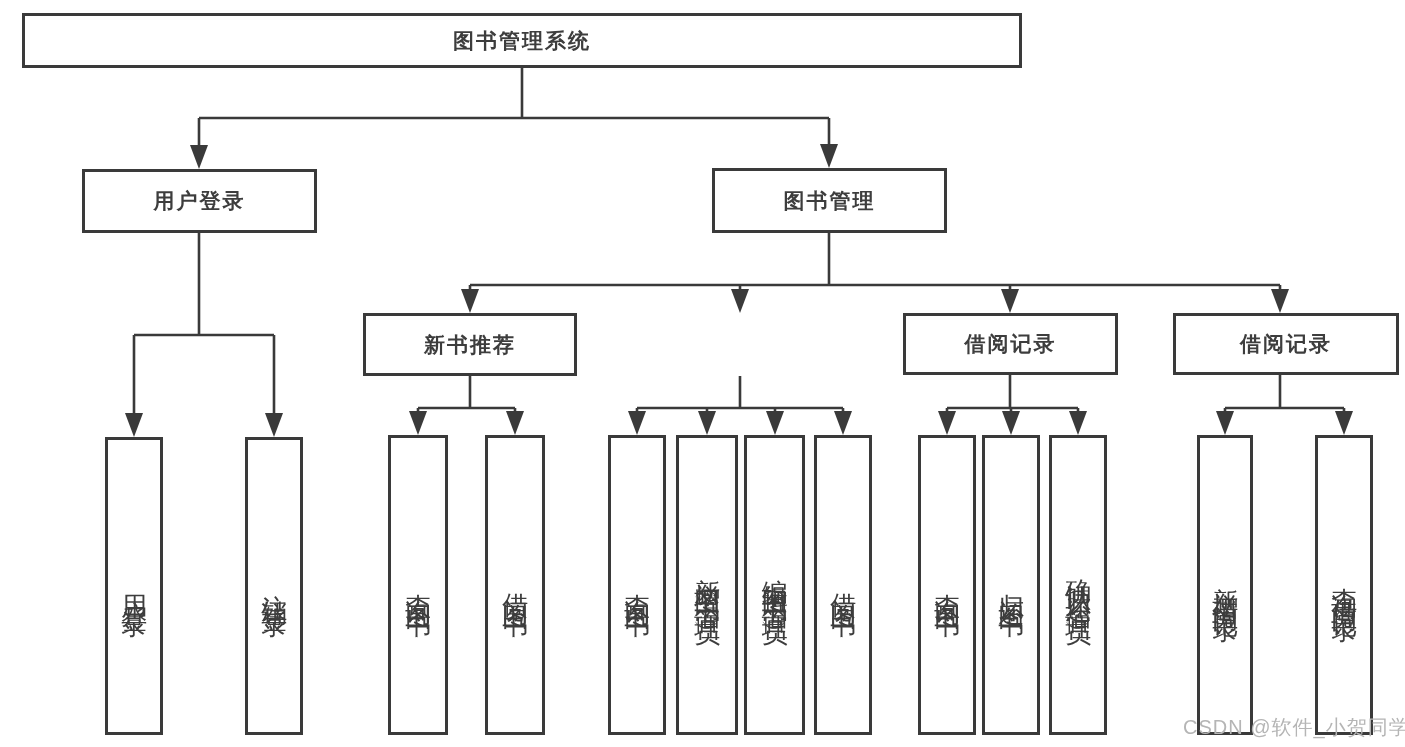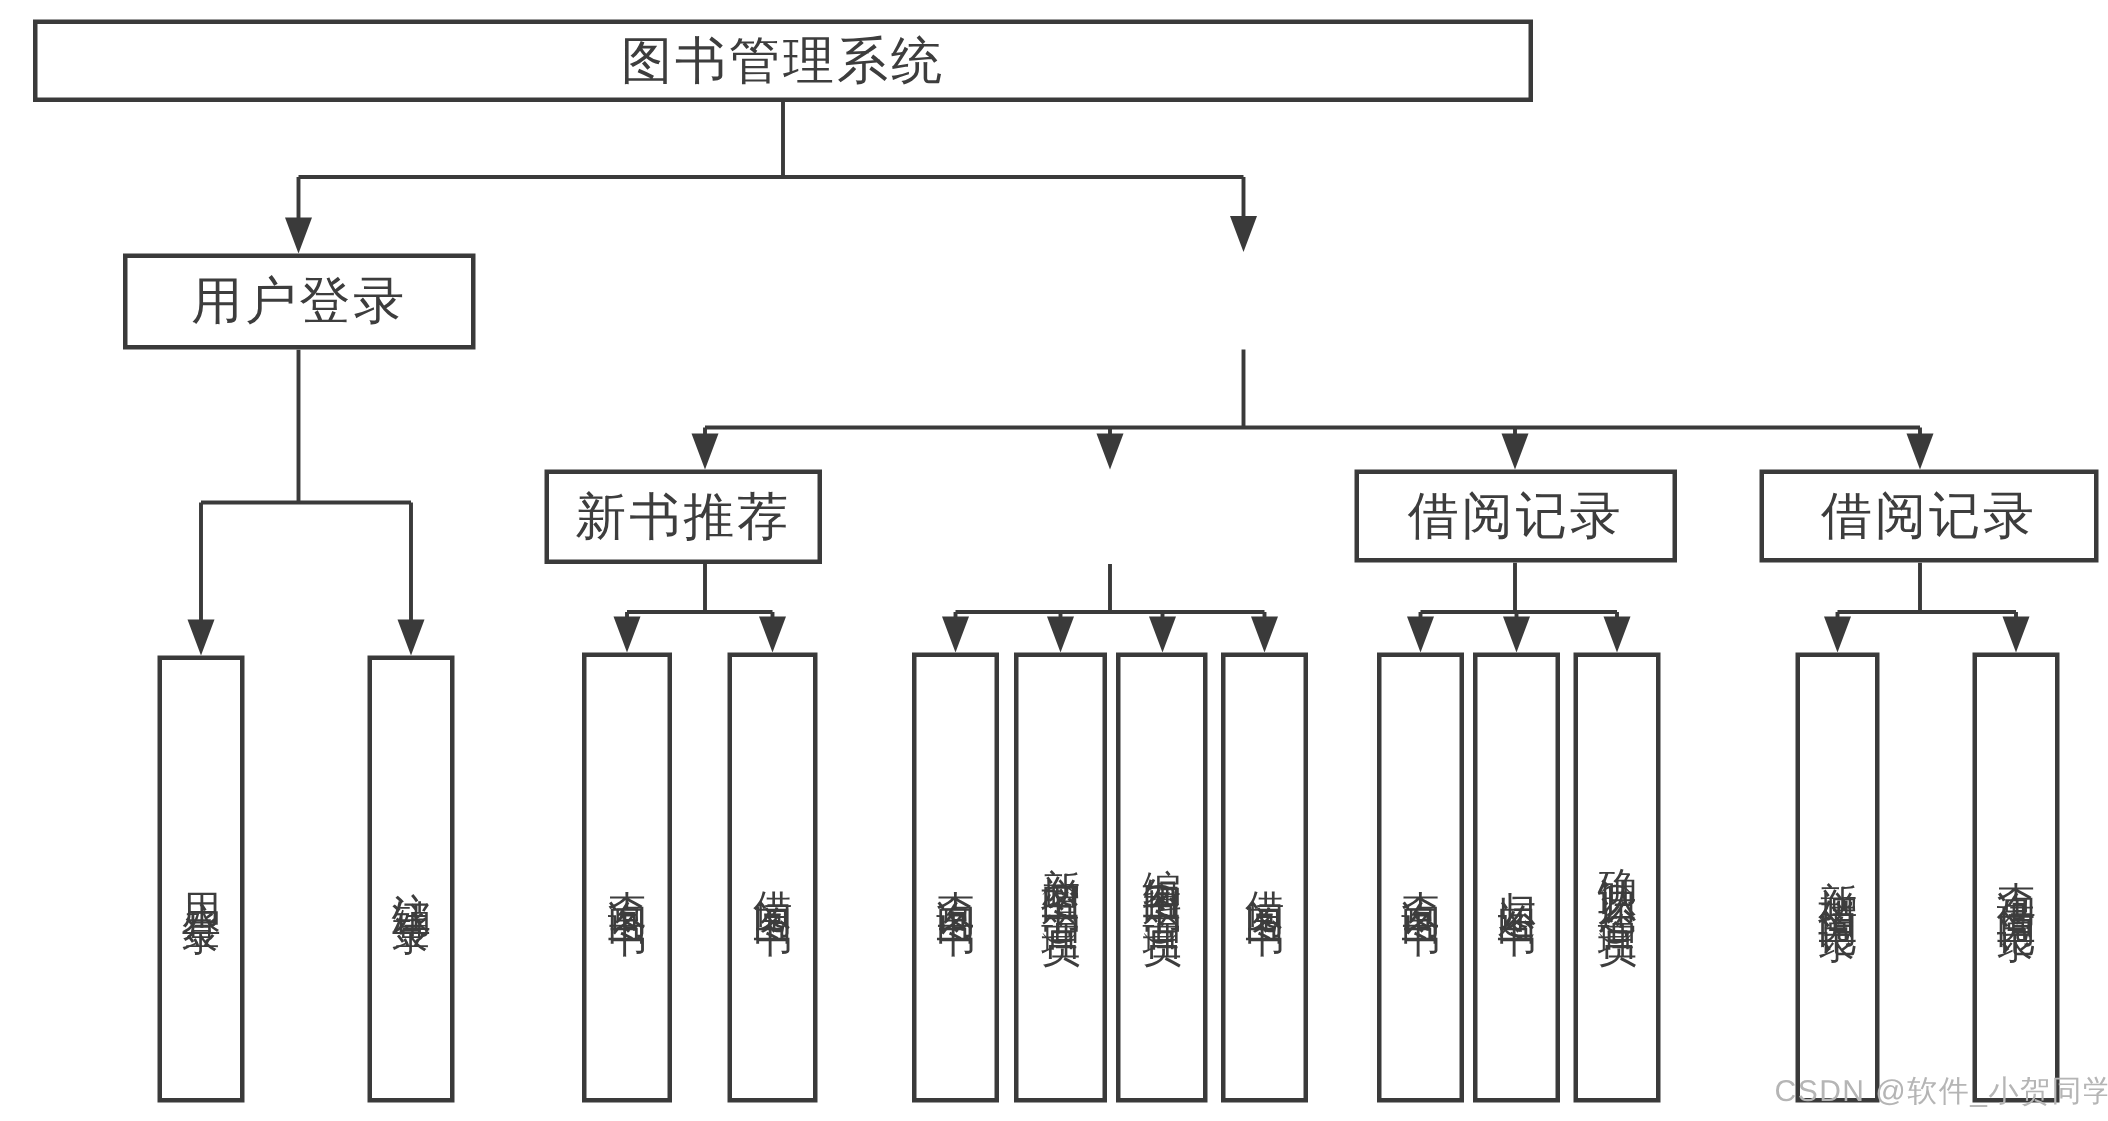--- a/index.html
+++ b/index.html
@@ -19,23 +19,24 @@
     background:#ffffff;
     border:3px solid #3a3a3a;
     box-sizing:border-box;
     display:flex;
     align-items:center;
     justify-content:center;
     color:#3d3d3d;
     z-index:1;
   }
   .node.h span {
-    font-size:34px;
+    font-size:21px;
     letter-spacing:2px;
     white-space:nowrap;
+    font-weight:bold;
   }
   .node.v span {
     writing-mode:vertical-rl;
     text-orientation:mixed;
     font-size:26px;
     letter-spacing:6px;
     line-height:1.05;
     max-height:290px;
   }
   .watermark {
@@ -100,22 +101,25 @@
     </g>
   </svg>
 
   <div class="node h" style="left:22px;top:13px;width:1000px;height:55px">
     <span>图书管理系统</span>
   </div>
 
   <div class="node h" style="left:82px;top:169px;width:235px;height:64px">
     <span>用户登录</span>
   </div>
+  <div class="node h" style="left:712px;top:168px;width:235px;height:65px">
+    <span>图书管理</span>
+  </div>
 
-  <div class="node h" style="left:363px;top:313px;width:185px;height:63px">
+  <div class="node h" style="left:363px;top:313px;width:214px;height:63px">
     <span>新书推荐</span>
   </div>
   <div class="node h" style="left:903px;top:313px;width:215px;height:62px">
     <span>借阅记录</span>
   </div>
   <div class="node h" style="left:1173px;top:313px;width:226px;height:62px">
     <span>借阅记录</span>
   </div>
 
   <div class="node v" style="left:105px;top:437px;width:58px;height:298px">

